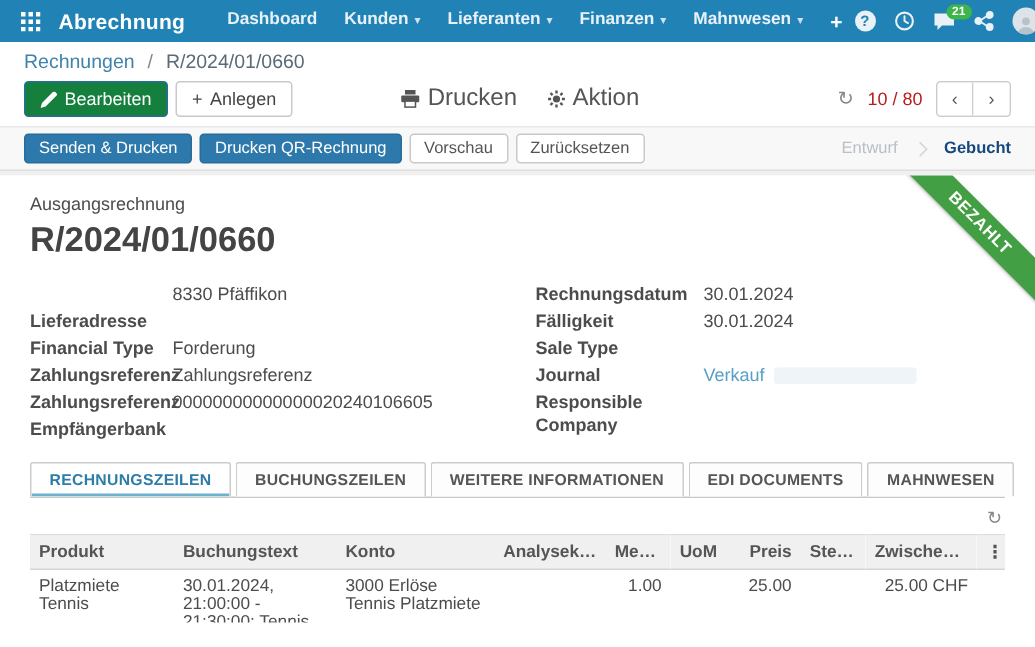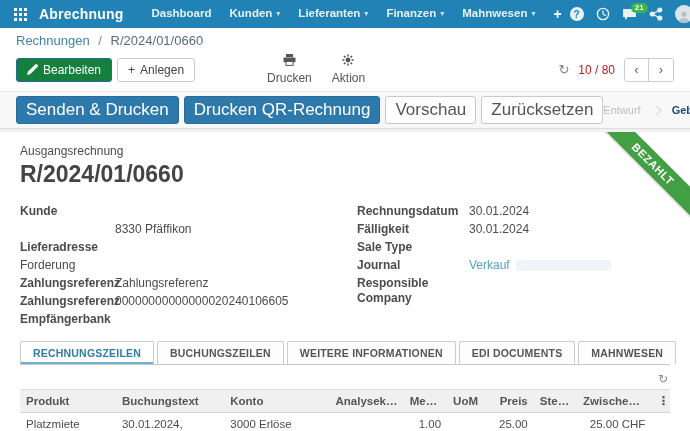--- a/index.html
+++ b/index.html
@@ -31,35 +31,35 @@
   .breadcrumb { font-size:13px; margin-bottom:6px; }
   .bc-link { color:#3d83ac; cursor:pointer; }
   .bc-sep { color:#888; margin:0 5px; }
   .bc-current { color:#5a6b77; }
   .cp-row { display:flex; align-items:center; }
   .btn { font-size:12px; border:1px solid #c9c9c9; background:#fff; color:#444; border-radius:3px;
     padding:4px 10px; cursor:pointer; display:inline-flex; align-items:center; gap:5px; }
   .btn-primary { background:#15803d; border-color:#286d9a; color:#fff; }
   .cp-left { display:flex; gap:5px; }
   .cp-mid { display:flex; gap:20px; margin-left:72px; }
-  .flat-btn { background:none; border:none; font-size:12px; color:#555; cursor:pointer;
-    display:inline-flex; align-items:center; gap:5px;flex-direction:column; }
+  .flat-btn { background:none; border:none; font-size:16px; color:#555; cursor:pointer;
+    display:inline-flex; align-items:center; gap:5px; }
   .cp-right { margin-left:auto; display:flex; align-items:center; gap:9px; }
   .refresh-ico { color:#888; font-size:13px; cursor:pointer; }
   .pager-val { font-size:12px; color:#b91c1c; }
   .pager-btns { display:flex; border:1px solid #ccc; border-radius:3px; overflow:hidden; }
   .pager-btns button { background:#fff; border:none; font-size:12px; color:#555; width:24px; height:22px;
     cursor:pointer; }
   .pager-btns button:first-child { border-right:1px solid #ccc; }
 
   
   .statusbar { background:#f8f8f8; border-top:1px solid #e7e7e7; border-bottom:1px solid #ddd;
     padding:4px 16px; display:flex; align-items:center; }
   .sb-left { display:flex; gap:5px; }
-  .sbtn { font-size:17px; border:1px solid #c9c9c9; background:#fff; color:#555; border-radius:3px;
+  .sbtn { font-size:11px; border:1px solid #c9c9c9; background:#fff; color:#555; border-radius:3px;
     padding:3px 9px; cursor:pointer; white-space:nowrap; }
   .sbtn.primary { background:#2e79ab; border-color:#286d9a; color:#fff; }
   .sb-states { margin-left:auto; display:flex; align-items:center; gap:12px; font-size:11px; }
   .state { cursor:pointer; }
   .state.muted { color:#b9bfc4; }
   .state.active { color:#17497e; font-weight:bold; }
   .chev { width:7px; height:7px; border-top:1px solid #d5d5d5; border-right:1px solid #d5d5d5;
     transform:rotate(45deg); }
 
   
@@ -263,32 +263,29 @@
 
 <section class="sheet">
   <div class="ribbon"><span>BEZAHLT</span></div>
 
   <div class="doc-type">Ausgangsrechnung</div>
   <h1 class="doc-name">R/2024/01/0660</h1>
 
   <div class="fields">
     <div class="fcol fcol-left">
       <div class="frow">
-        <span class="flabel">Kunde</span>
-        <span class="fval"><span class="blur b-lg"></span></span>
-      </div>
-      <div class="frow">
         <span class="flabel"></span>
         <span class="fval">8330 Pfäffikon</span>
       </div>
       <div class="frow">
         <span class="flabel">Lieferadresse</span>
         <span class="fval"><span class="blur b-md"></span></span>
       </div>
       <div class="frow">
+        <span class="flabel">Financial Type</span>
         <span class="fval">Forderung</span>
       </div>
       <div class="frow">
         <span class="flabel">Zahlungsreferenz</span>
         <span class="fval">Zahlungsreferenz</span>
       </div>
       <div class="frow">
         <span class="flabel">Zahlungsreferenz</span>
         <span class="fval">00000000000000020240106605</span>
       </div>

